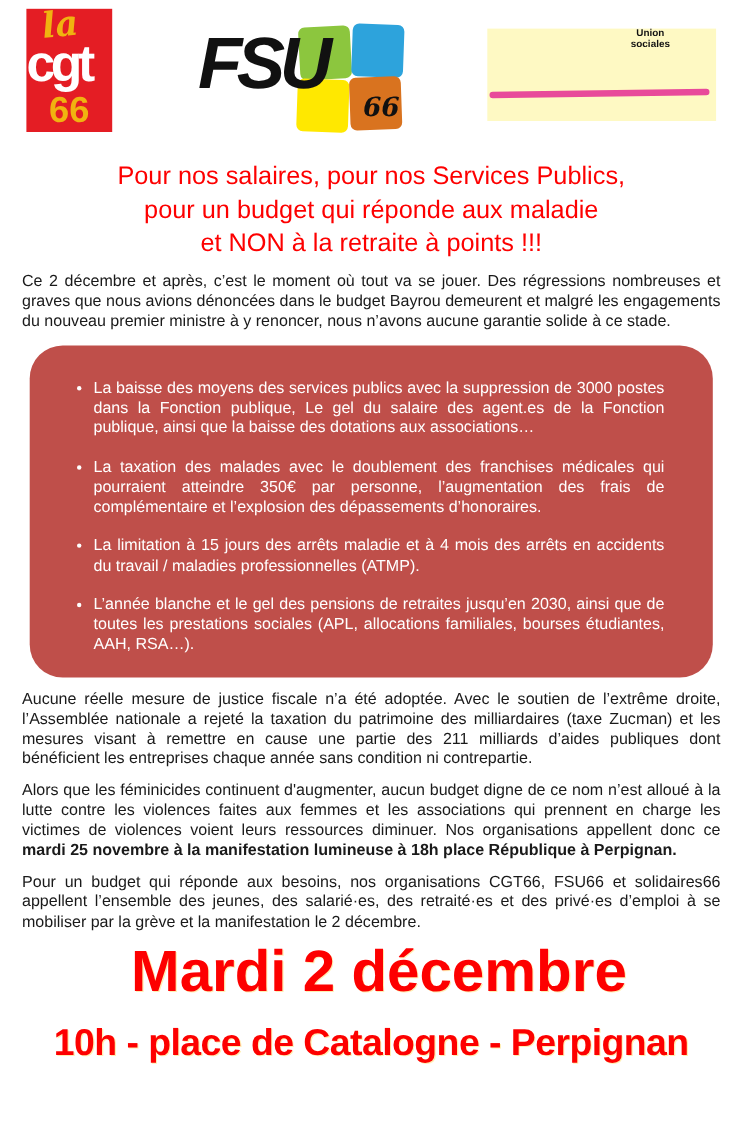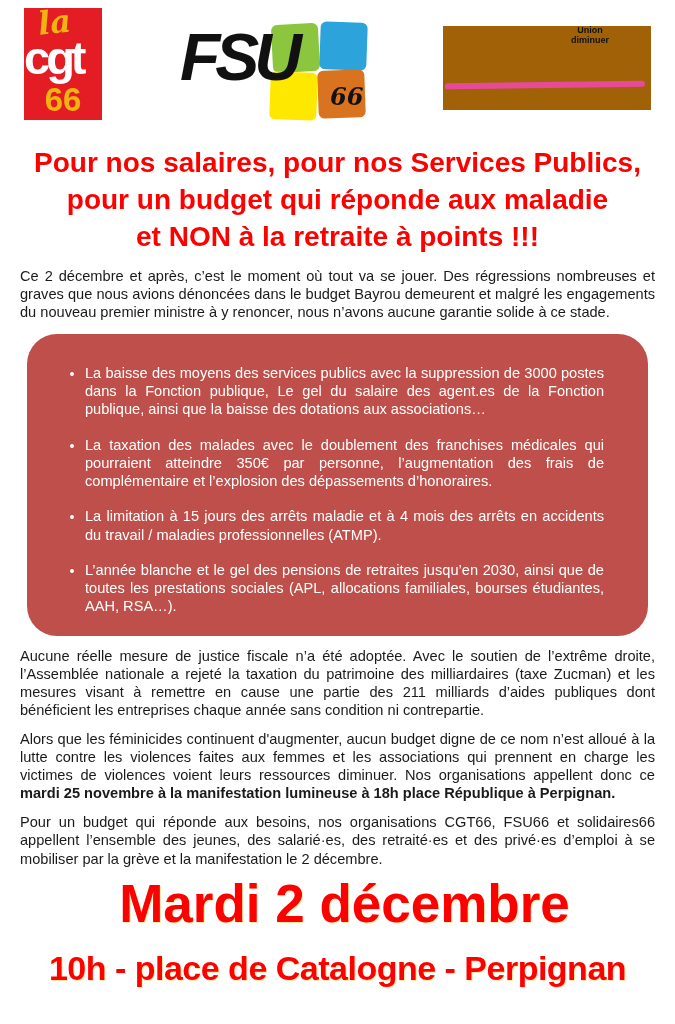--- a/index.html
+++ b/index.html
@@ -26,32 +26,32 @@
   .sq-green{left:92px;top:0;background:#8cc63e;transform:rotate(-3deg);}
   .sq-blue{left:140px;top:-2px;background:#2da3dc;transform:rotate(2deg);}
   .sq-yellow{left:90px;top:48px;background:#ffe800;transform:rotate(2deg);}
   .sq-orange{left:138px;top:46px;background:#d9731f;transform:rotate(-2deg);}
   .fsu-word{position:absolute;left:0;top:0;font-family:Liberation Sans, sans-serif;
           font-style:italic;font-weight:bold;font-size:66px;line-height:1.0;color:#111;
           letter-spacing:-5px;}
   .fsu-num{position:absolute;left:150px;top:58px;font-family:"DejaVu Serif",serif;
           font-style:italic;font-weight:bold;font-size:24px;color:#111;}
   
-  .logo-sol{position:relative;width:208px;height:84px;background:#a16207;margin-top:18px;flex:0 0 auto;}
+  .logo-sol{position:relative;width:208px;height:84px;background:#fef9c3;margin-top:18px;flex:0 0 auto;}
   .sol-tag{position:absolute;top:0;right:42px;text-align:center;font-size:9px;
           font-weight:bold;line-height:1.1;color:#111;}
   .sol-row{position:absolute;top:10px;left:0;white-space:nowrap;}
   .sol-word{font-size:35px;font-weight:bold;letter-spacing:-2px;color:#171717;
           font-family:"Liberation Sans",sans-serif;transform:scaleY(1.08);display:inline-block;}
   .sol-num{font-size:38px;font-weight:bold;color:#171717;display:inline-block;margin-left:1px;}
   .sol-underline{position:absolute;left:2px;top:56px;width:200px;height:6px;
           background:#e84a9a;border-radius:4px;transform:rotate(-0.8deg);}
   
-  .title{margin-top:16px;text-align:center;color:#fd0000;font-weight:bold;
-         font-size:28px;line-height:1.33;letter-spacing:0;}
+  .title{margin-top:16px;text-align:center;color:#fd0000;font-weight:normal;
+         font-size:23px;line-height:1.33;letter-spacing:0;}
   
   .para{margin:11px 20px 0 20px;font-size:14.6px;line-height:1.24;text-align:justify;}
   .para b{font-weight:bold;}
   
   .red-box{margin:13px 27px 0 27px;background:#bf4f4a;border-radius:30px;
            padding:30px 44px 20px 22px;color:#ffffff;}
   .red-box ul{margin:0;padding:0 0 0 36px;}
   .red-box li{font-size:14.6px;line-height:1.25;text-align:justify;margin-bottom:17px;}
   .red-box li:last-child{margin-bottom:0;}
   
@@ -77,21 +77,21 @@
     <span class="sq sq-blue"></span>
     <span class="sq sq-yellow"></span>
     <span class="sq sq-orange"></span>
     <span class="fsu-word">FSU</span>
     <span class="fsu-num">66</span>
   </div>
 
   <div class="logo-sol">
     <div class="sol-tag">
       <span>Union</span><br>
-      <span>diminuer</span>
+      <span>sociales</span>
     </div>
     <div class="sol-underline"></div>
   </div>
 
 </div>
 
 <div class="title">
   <div>Pour nos salaires, pour nos Services Publics,</div>
   <div>pour un budget qui réponde aux maladie</div>
   <div>et NON à la retraite à points !!!</div>

